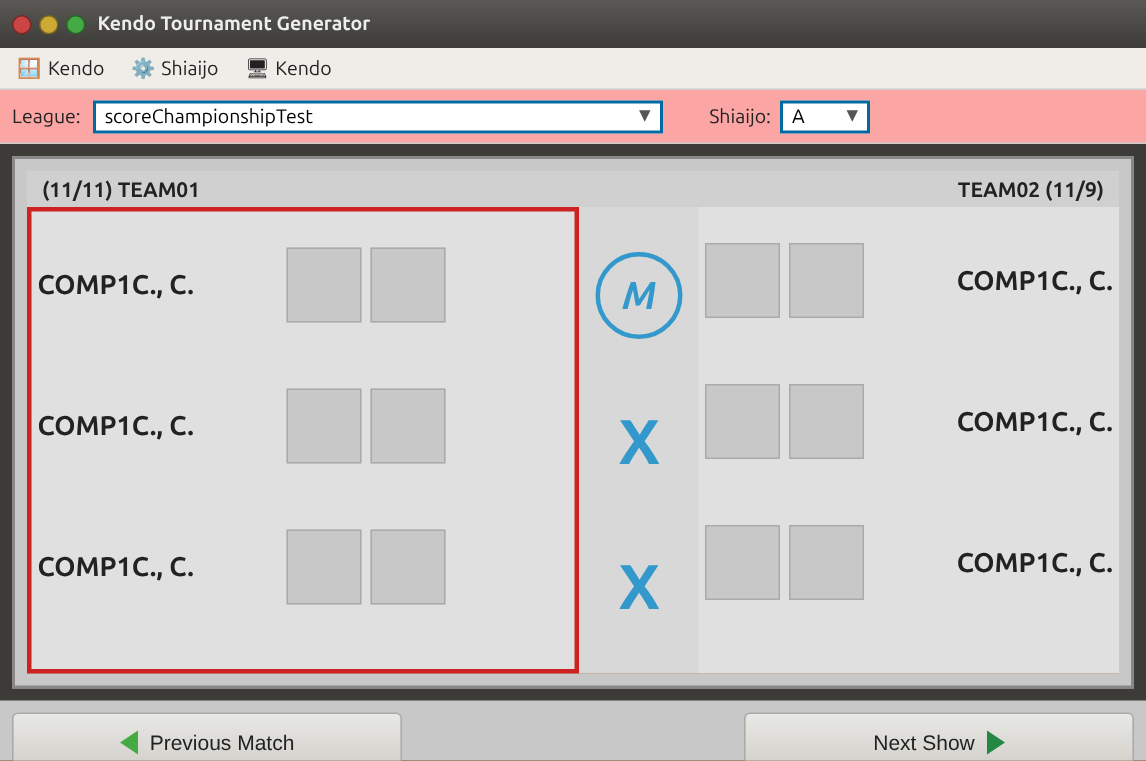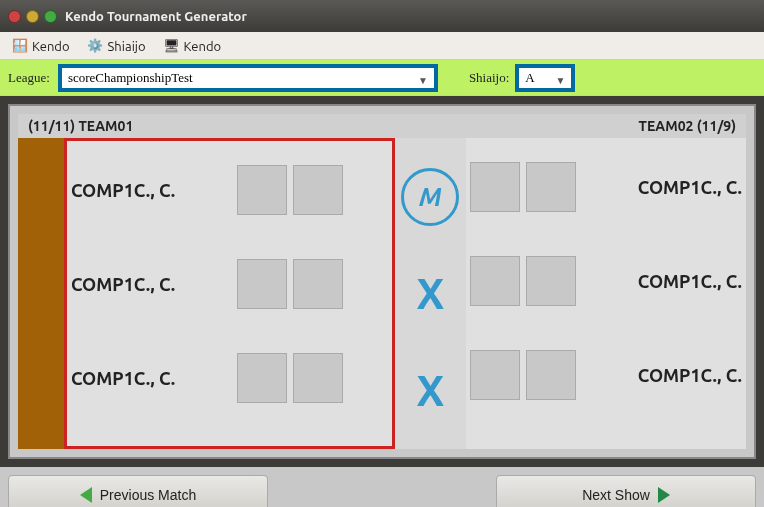--- a/index.html
+++ b/index.html
@@ -58,41 +58,40 @@
       border-radius: 3px;
     }
     .menu-icon {
       width: 16px;
       height: 16px;
       display: inline-flex;
       align-items: center;
       justify-content: center;
     }
     .toolbar {
-      background: #bef264;
+      background: #fca5a5;
       display: flex;
       align-items: center;
       height: 36px;
       padding: 0 8px;
       gap: 8px;
       border-bottom: 1px solid #ccc;
-      font-family: Liberation Serif, serif;
     }
     .toolbar label {
       font-size: 13px;
       color: #222;
     }
     .select-box {
       background: white;
-      border: 4px solid #0369a1;
+      border: 2px solid #0369a1;
       border-radius: 0;
       padding: 2px 6px;
       font-size: 13px;
       display: flex;
-      align-items: flex-end;
+      align-items: flex-start;
       justify-content: space-between;
       cursor: pointer;
     }
     .select-box-league {
       width: 380px;
     }
     .select-box-shiaijo {
       width: 60px;
     }
     .select-arrow {
@@ -134,21 +133,20 @@
     }
     .team-header-right {
       font-size: 14px;
       font-weight: bold;
       color: #222;
     }
     .match-grid {
       flex: 1;
       display: flex;
       position: relative;
-      padding-left: 46px;
     }
     .left-panel {
       width: 370px;
       border: 3px solid #cc2222;
       background: #e0e0e0;
       display: flex;
       flex-direction: column;
       padding: 4px;
       gap: 4px;
     }

